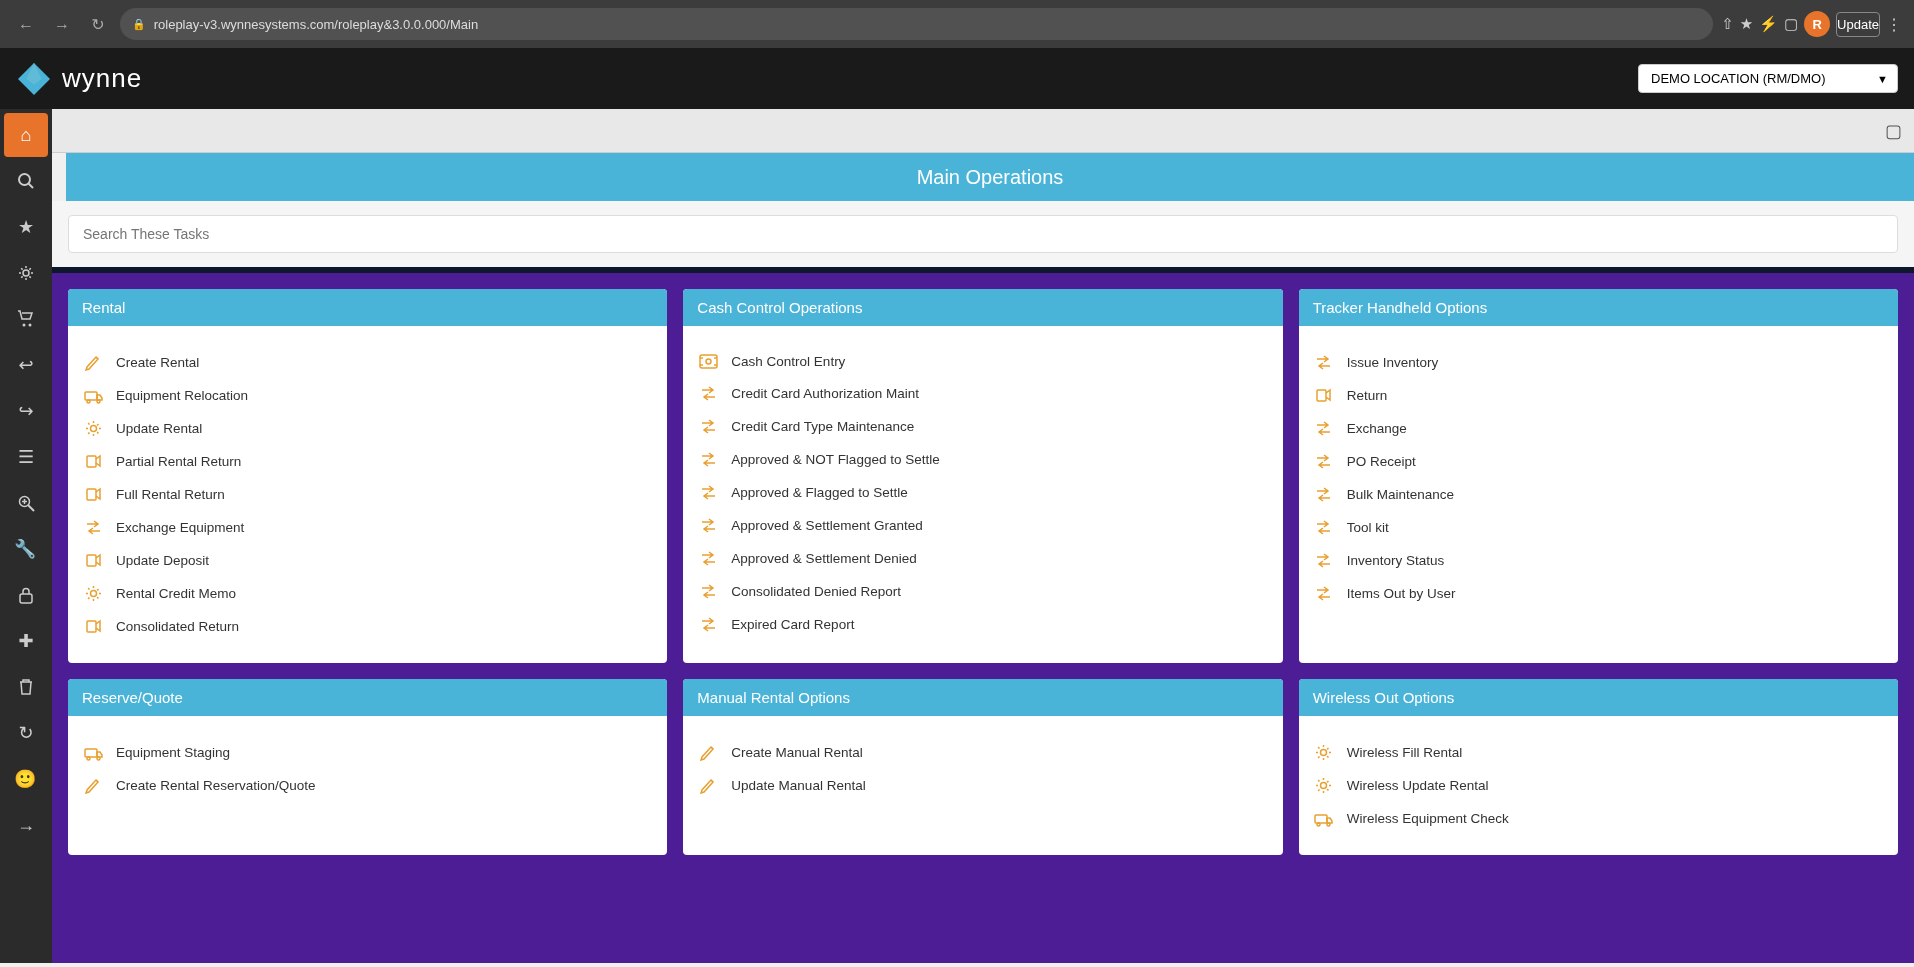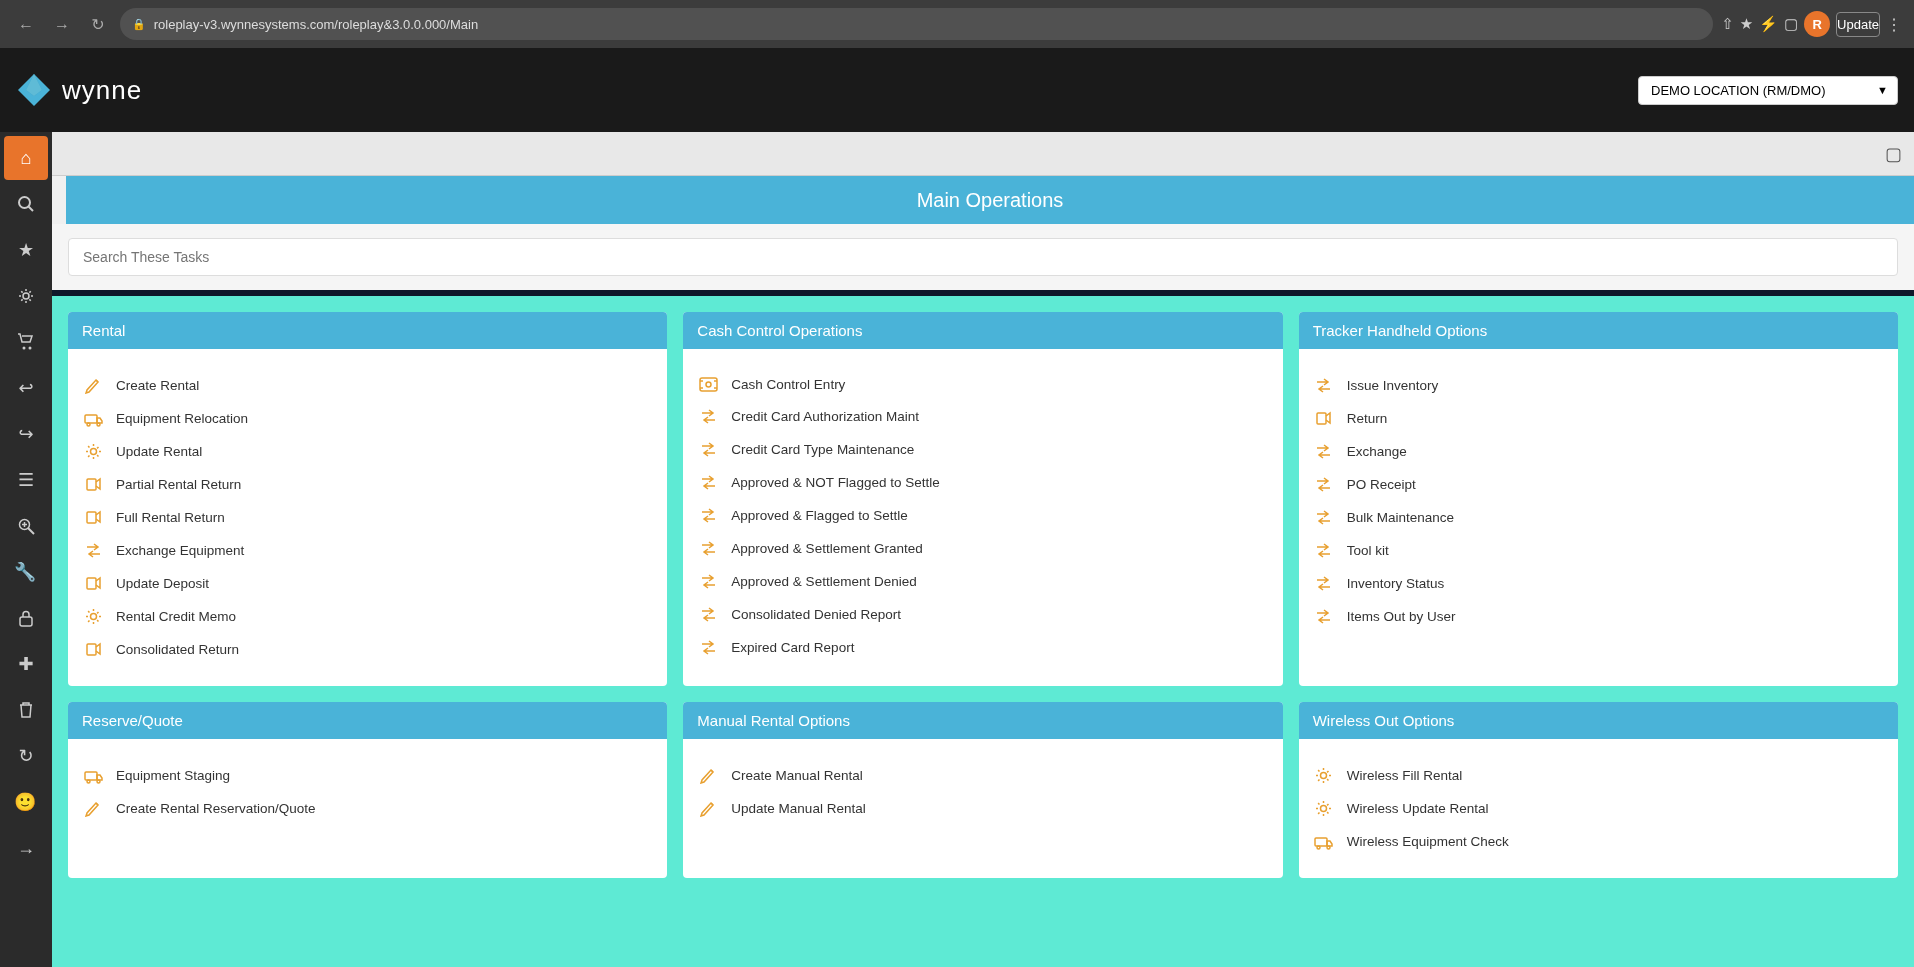--- a/index.html
+++ b/index.html
@@ -59,21 +59,21 @@
       width: 26px; height: 26px;
       background: #e8742b;
       border-radius: 50%;
       display: flex; align-items: center; justify-content: center;
       color: white; font-size: 13px; font-weight: bold;
     }
 
     
     .app-header {
       background: #1a1a1a;
-      height: 84px;
+      height: 61px;
       display: flex;
       align-items: center;
       padding: 0 16px;
     }
     .app-logo {
       display: flex;
       align-items: center;
       gap: 10px;
     }
     .app-logo-text {
@@ -196,21 +196,21 @@
       color: #999;
       outline: none;
       background: white;
     }
 
     
     .grid-container {
       flex: 1;
       overflow-y: auto;
       padding: 16px;
-      background: #5eead4;
+      background: #4c1d95;
     }
     .grid {
       display: grid;
       grid-template-columns: 1fr 1fr 1fr;
       gap: 16px;
     }
 
     
     .section-card {
       background: white;

